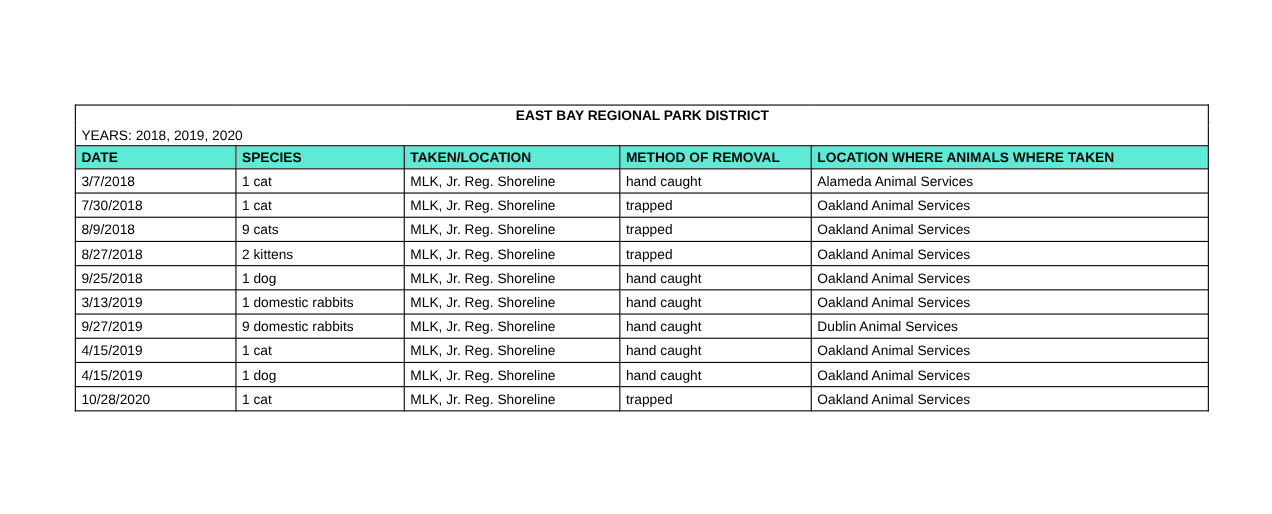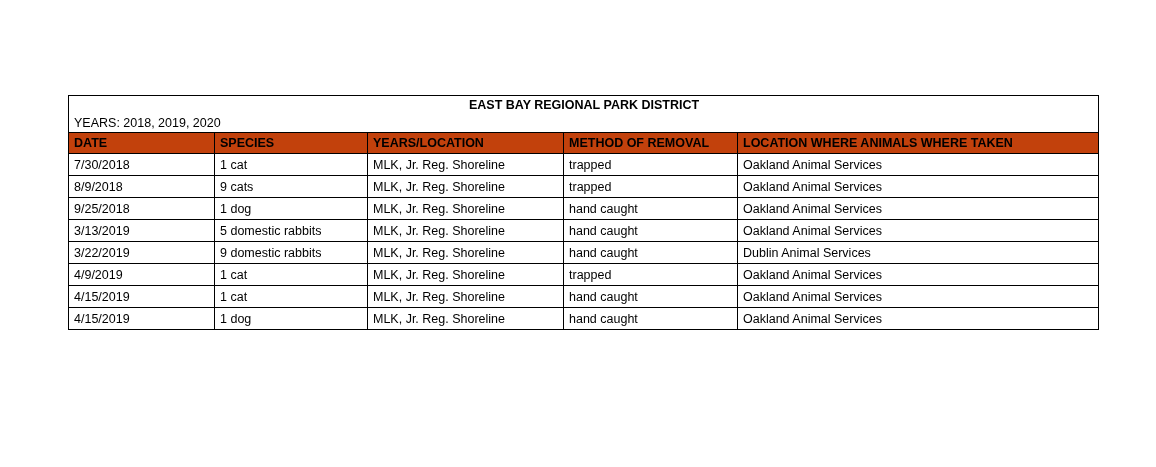--- a/index.html
+++ b/index.html
@@ -53,21 +53,21 @@
   }
   .subtitle-cell {
     text-align: center;
     font-weight: bold;
     font-size: 12.5px;
     padding-top: 1px;
     padding-bottom: 3px;
     border-top: none !important;
   }
   thead.col-heads th {
-    background: #c2410c;
+    background: #5eead4;
     font-weight: bold;
     font-size: 12.5px;
     padding-top: 3px;
     padding-bottom: 3px;
   }
   .c0 { width: 146px; }
   .c1 { width: 153px; }
   .c2 { width: 196px; }
   .c3 { width: 174px; }
   .c4 { width: 361px; }
@@ -93,78 +93,92 @@
           <td class="title-cell" colspan="5">EAST BAY REGIONAL PARK DISTRICT</td>
         </tr>
         <tr>
           <td class="subtitle-cell" colspan="5">YEARS: 2018, 2019, 2020</td>
         </tr>
       </thead>
       <thead class="col-heads">
         <tr>
           <th>DATE</th>
           <th>SPECIES</th>
-          <th>YEARS/LOCATION</th>
+          <th>TAKEN/LOCATION</th>
           <th>METHOD OF REMOVAL</th>
           <th>LOCATION WHERE ANIMALS WHERE TAKEN</th>
         </tr>
       </thead>
       <tbody class="data-rows">
+        <tr>
+          <td>3/7/2018</td>
+          <td>1 cat</td>
+          <td>MLK, Jr.  Reg. Shoreline</td>
+          <td>hand caught</td>
+          <td>Alameda Animal Services</td>
+        </tr>
         <tr>
           <td>7/30/2018</td>
           <td>1 cat</td>
           <td>MLK, Jr.  Reg. Shoreline</td>
           <td>trapped</td>
           <td>Oakland Animal Services</td>
         </tr>
         <tr>
           <td>8/9/2018</td>
           <td>9 cats</td>
           <td>MLK, Jr.  Reg. Shoreline</td>
           <td>trapped</td>
           <td>Oakland Animal Services</td>
         </tr>
         <tr>
+          <td>8/27/2018</td>
+          <td>2 kittens</td>
+          <td>MLK, Jr.  Reg. Shoreline</td>
+          <td>trapped</td>
+          <td>Oakland Animal Services</td>
+        </tr>
+        <tr>
           <td>9/25/2018</td>
           <td>1 dog</td>
           <td>MLK, Jr.  Reg. Shoreline</td>
           <td>hand caught</td>
           <td>Oakland Animal Services</td>
         </tr>
         <tr>
           <td>3/13/2019</td>
-          <td>5 domestic rabbits</td>
+          <td>1 domestic rabbits</td>
           <td>MLK, Jr.  Reg. Shoreline</td>
           <td>hand caught</td>
           <td>Oakland Animal Services</td>
         </tr>
         <tr>
-          <td>3/22/2019</td>
+          <td>9/27/2019</td>
           <td>9 domestic rabbits</td>
           <td>MLK, Jr.  Reg. Shoreline</td>
           <td>hand caught</td>
           <td>Dublin Animal Services</td>
-        </tr>
-        <tr>
-          <td>4/9/2019</td>
-          <td>1 cat</td>
-          <td>MLK, Jr.  Reg. Shoreline</td>
-          <td>trapped</td>
-          <td>Oakland Animal Services</td>
         </tr>
         <tr>
           <td>4/15/2019</td>
           <td>1 cat</td>
           <td>MLK, Jr.  Reg. Shoreline</td>
           <td>hand caught</td>
           <td>Oakland Animal Services</td>
         </tr>
         <tr>
           <td>4/15/2019</td>
           <td>1 dog</td>
           <td>MLK, Jr.  Reg. Shoreline</td>
           <td>hand caught</td>
           <td>Oakland Animal Services</td>
         </tr>
+        <tr>
+          <td>10/28/2020</td>
+          <td>1 cat</td>
+          <td>MLK, Jr.  Reg. Shoreline</td>
+          <td>trapped</td>
+          <td>Oakland Animal Services</td>
+        </tr>
       </tbody>
     </table>
   </div>
 </div>
 
 </body></html>

